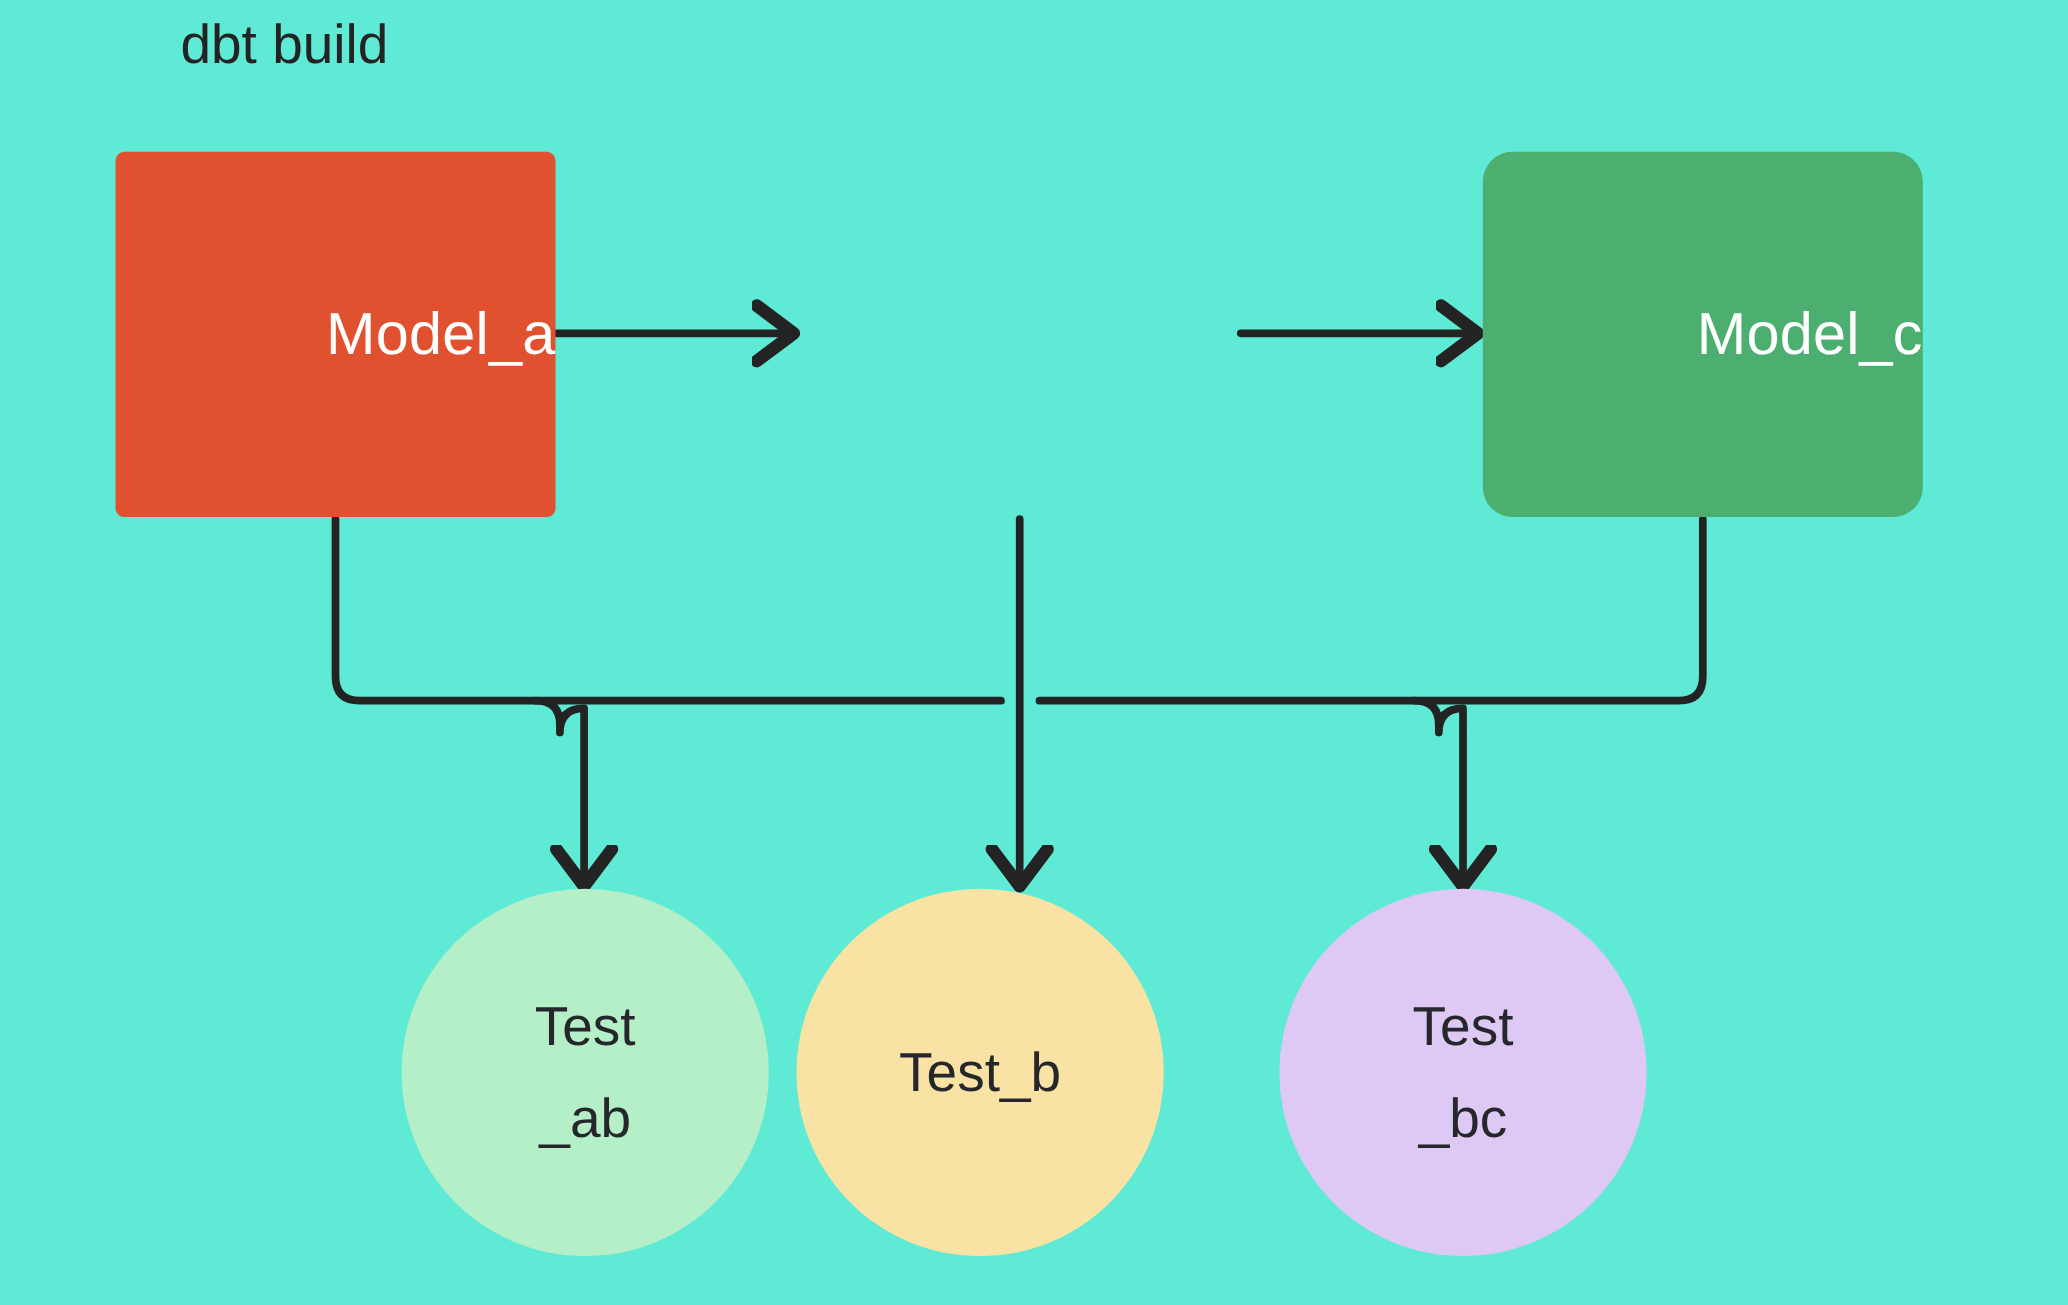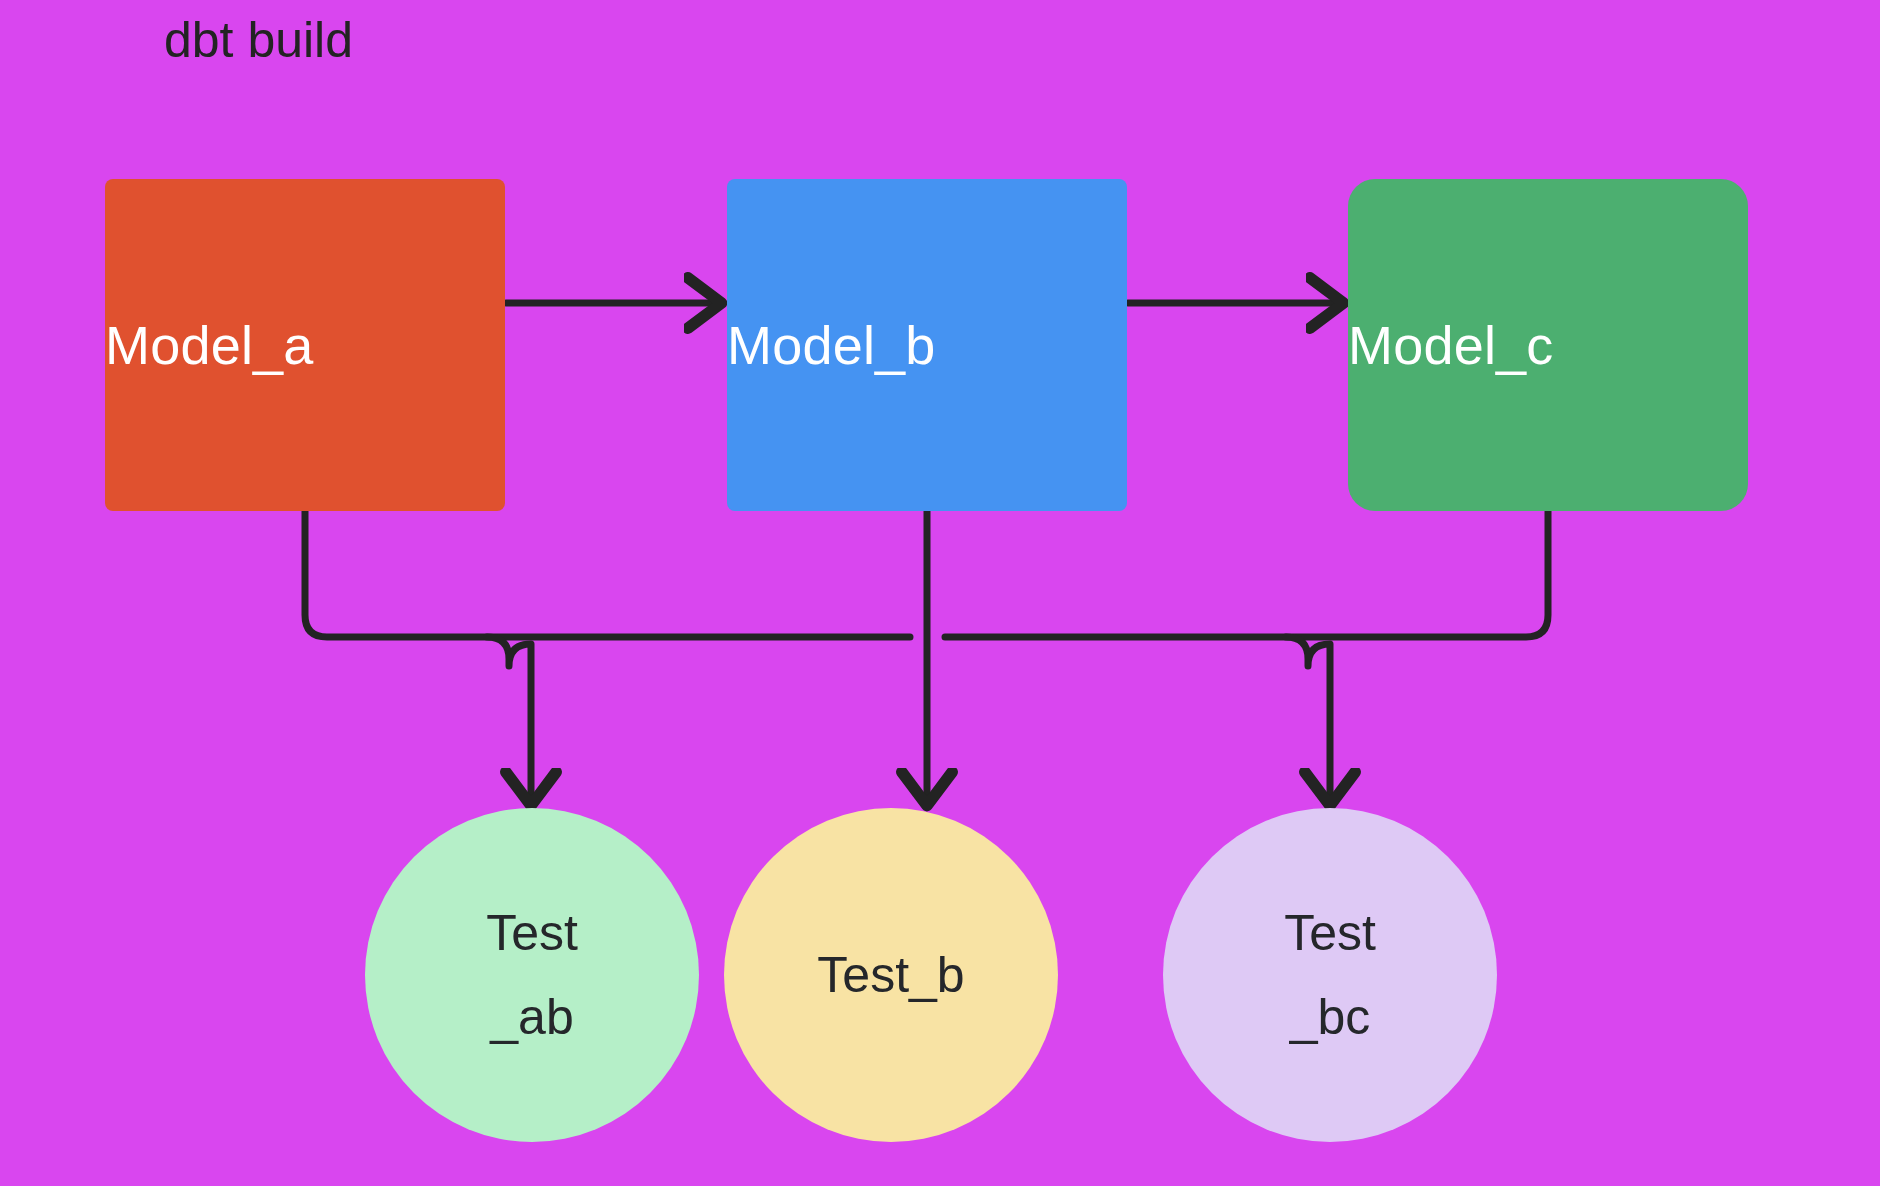--- a/index.html
+++ b/index.html
@@ -10,21 +10,21 @@
   body {
     width: 1880px;
     height: 1186px;
     font-family: "Liberation Sans", sans-serif;
     overflow: hidden;
   }
   #canvas {
     position: relative;
     width: 1880px;
     height: 1186px;
-    background: #d946ef;
+    background: #5eead4;
   }
   #edges {
     position: absolute;
     left: 0;
     top: 0;
     width: 1880px;
     height: 1186px;
   }
   .diagram-title {
     position: absolute;
@@ -33,28 +33,27 @@
     font-size: 50px;
     line-height: 60px;
     color: #232323;
     font-weight: 400;
     white-space: nowrap;
   }
   .model-node {
     position: absolute;
     display: flex;
     align-items: center;
-    justify-content: flex-start;
+    justify-content: flex-end;
     border-radius: 8px;
     color: #ffffff;
     font-size: 54px;
     line-height: 62px;
     letter-spacing: 0.2px;
     white-space: nowrap;
-    margin-top: 41px;
   }
   .test-node {
     position: absolute;
     display: flex;
     align-items: center;
     justify-content: center;
     border-radius: 50%;
     color: #25272b;
     font-size: 50px;
     line-height: 84px;
@@ -97,23 +96,20 @@
       <path d="M 487 637 Q 509 637 509 659 L 509 666 Q 509 644 531 644 L 531 800" marker-end="url(#arrow-head)"></path>
 
       <path d="M 1286 637 Q 1308 637 1308 659 L 1308 666 Q 1308 644 1330 644 L 1330 800" marker-end="url(#arrow-head)"></path>
     </g>
   </svg>
 
   <div class="model-node" style="left:105px; top:138px; width:400px; height:332px; background:#e0512f;">
     <span>Model_a</span>
   </div>
 
-  <div class="model-node" style="left:727px; top:138px; width:400px; height:332px; background:#4593f2;">
-    <span>Model_b</span>
-  </div>
 
   <div class="model-node" style="left:1348px; top:138px; width:400px; height:332px; background:#4caf70;border-radius:27px;">
     <span>Model_c</span>
   </div>
 
   <div class="test-node" style="left:365px; top:808px; width:334px; height:334px; background:#b5efc8;">
     <span class="node-label">
       <span>Test</span>
       <span class="line2">_ab</span>
     </span>

